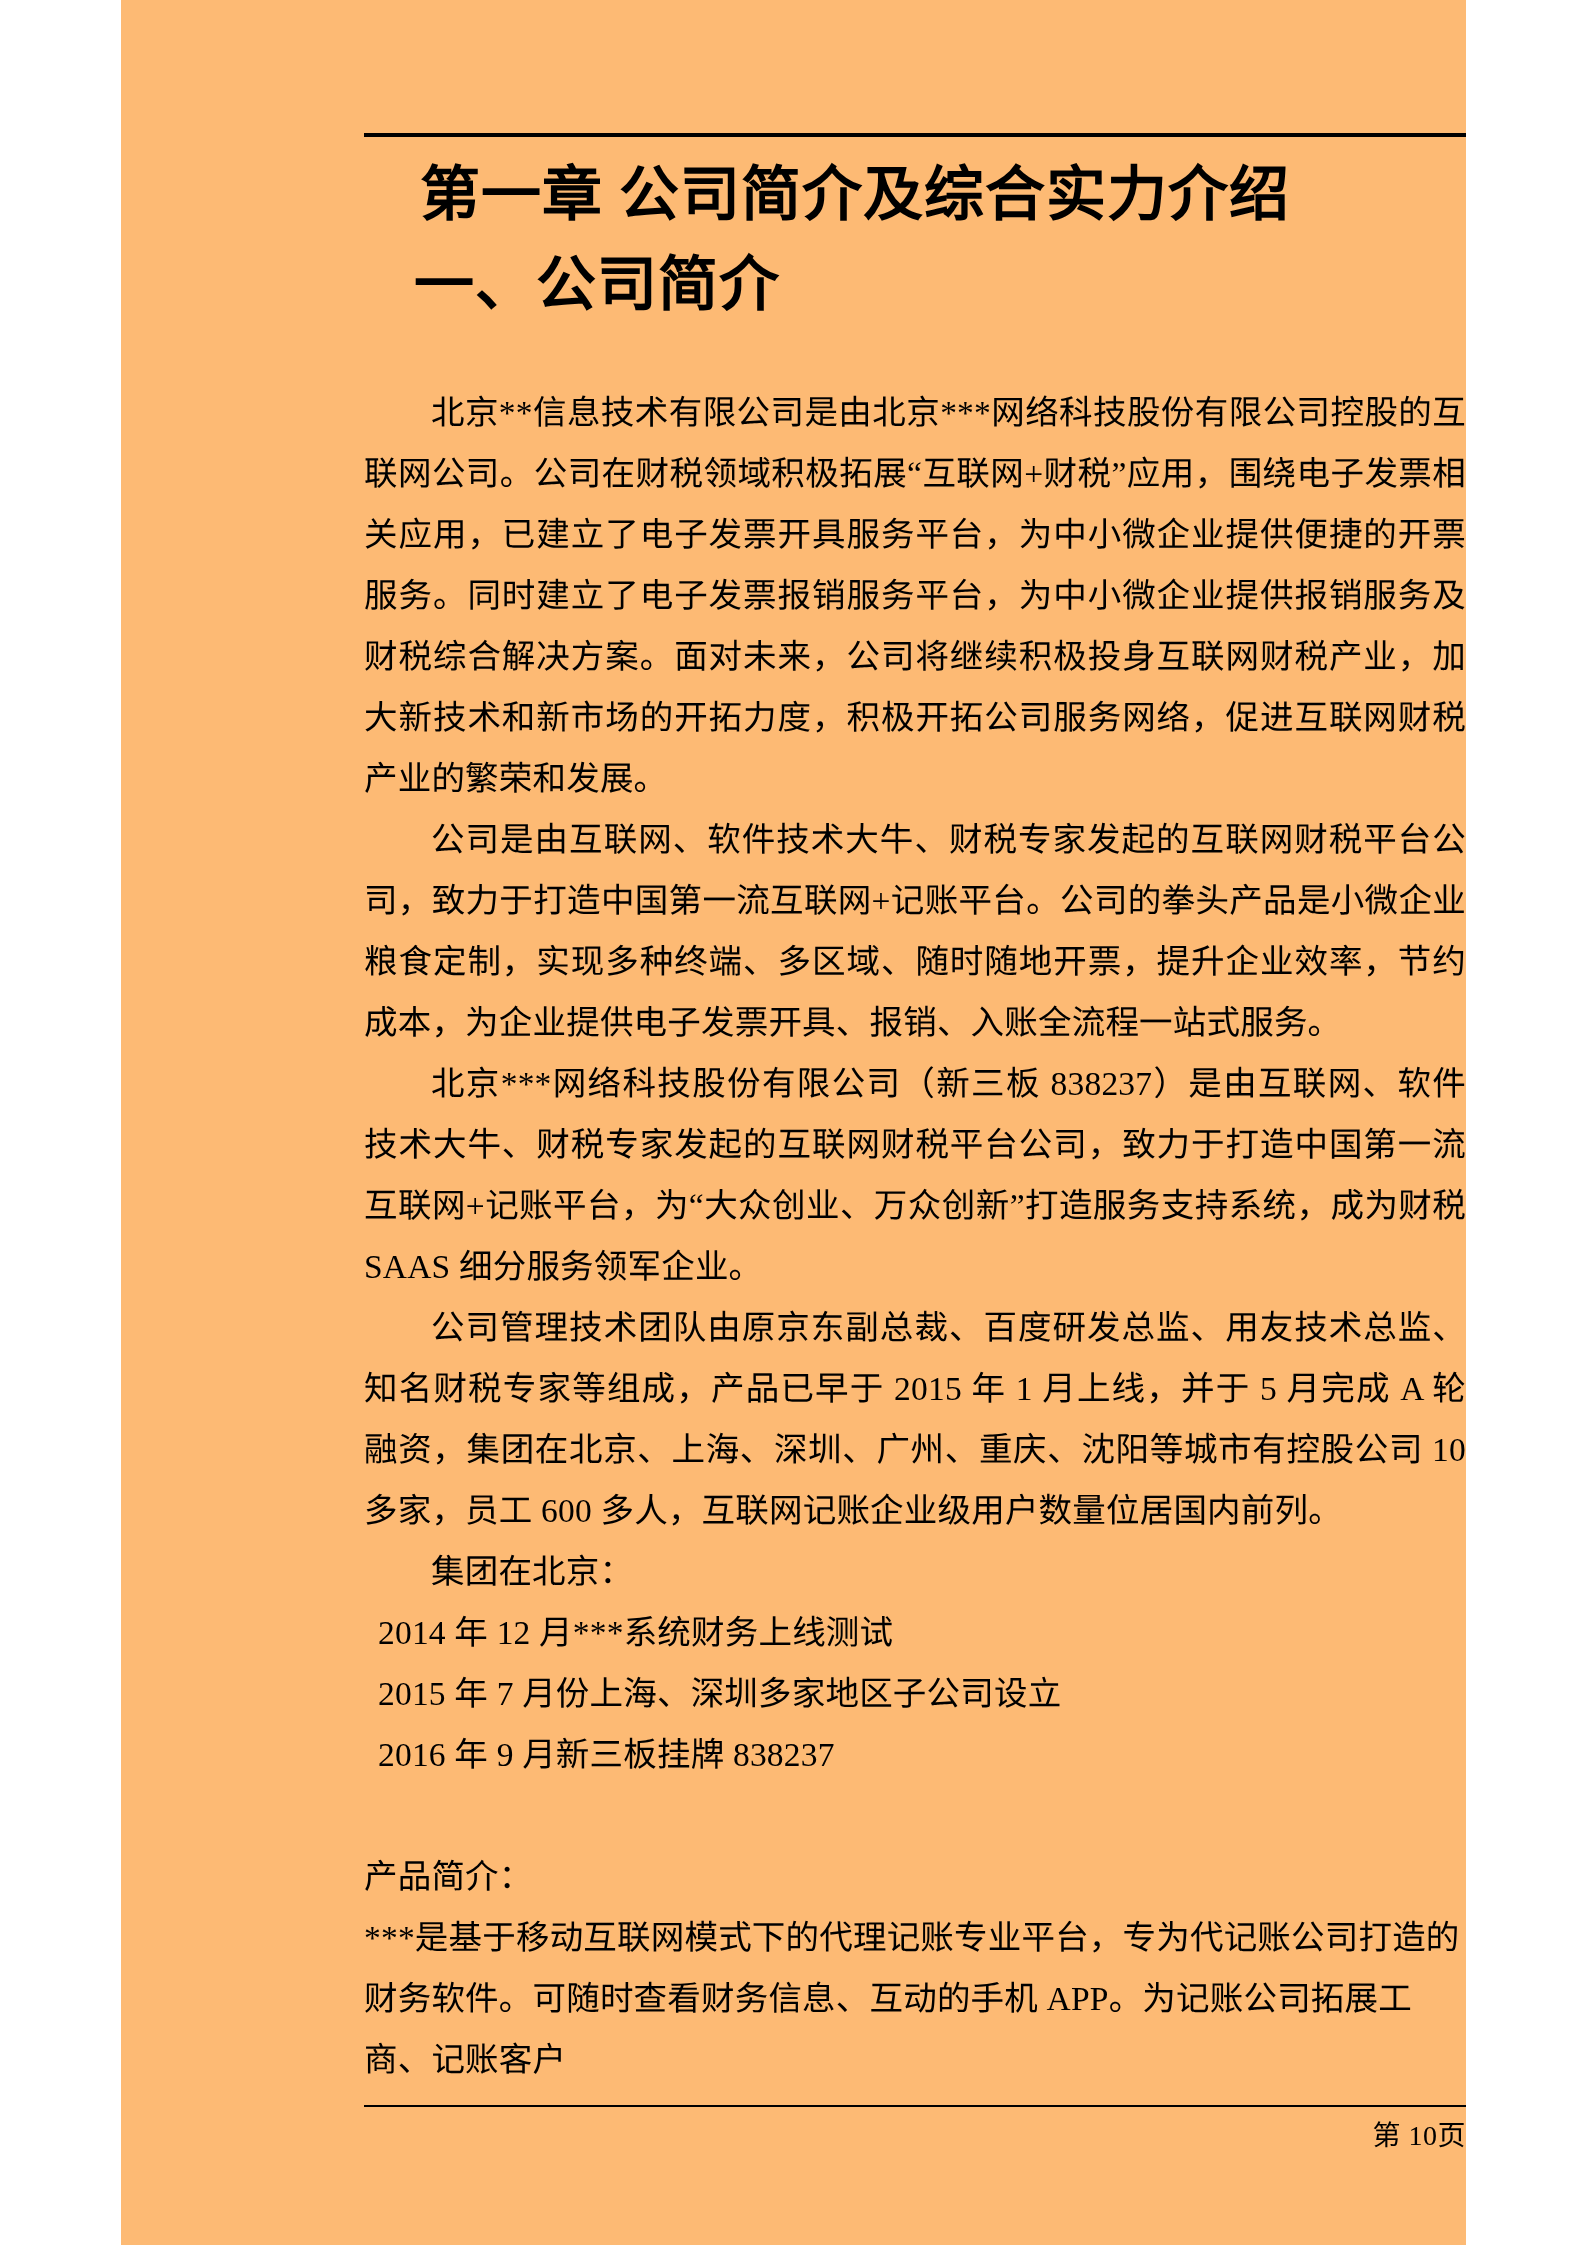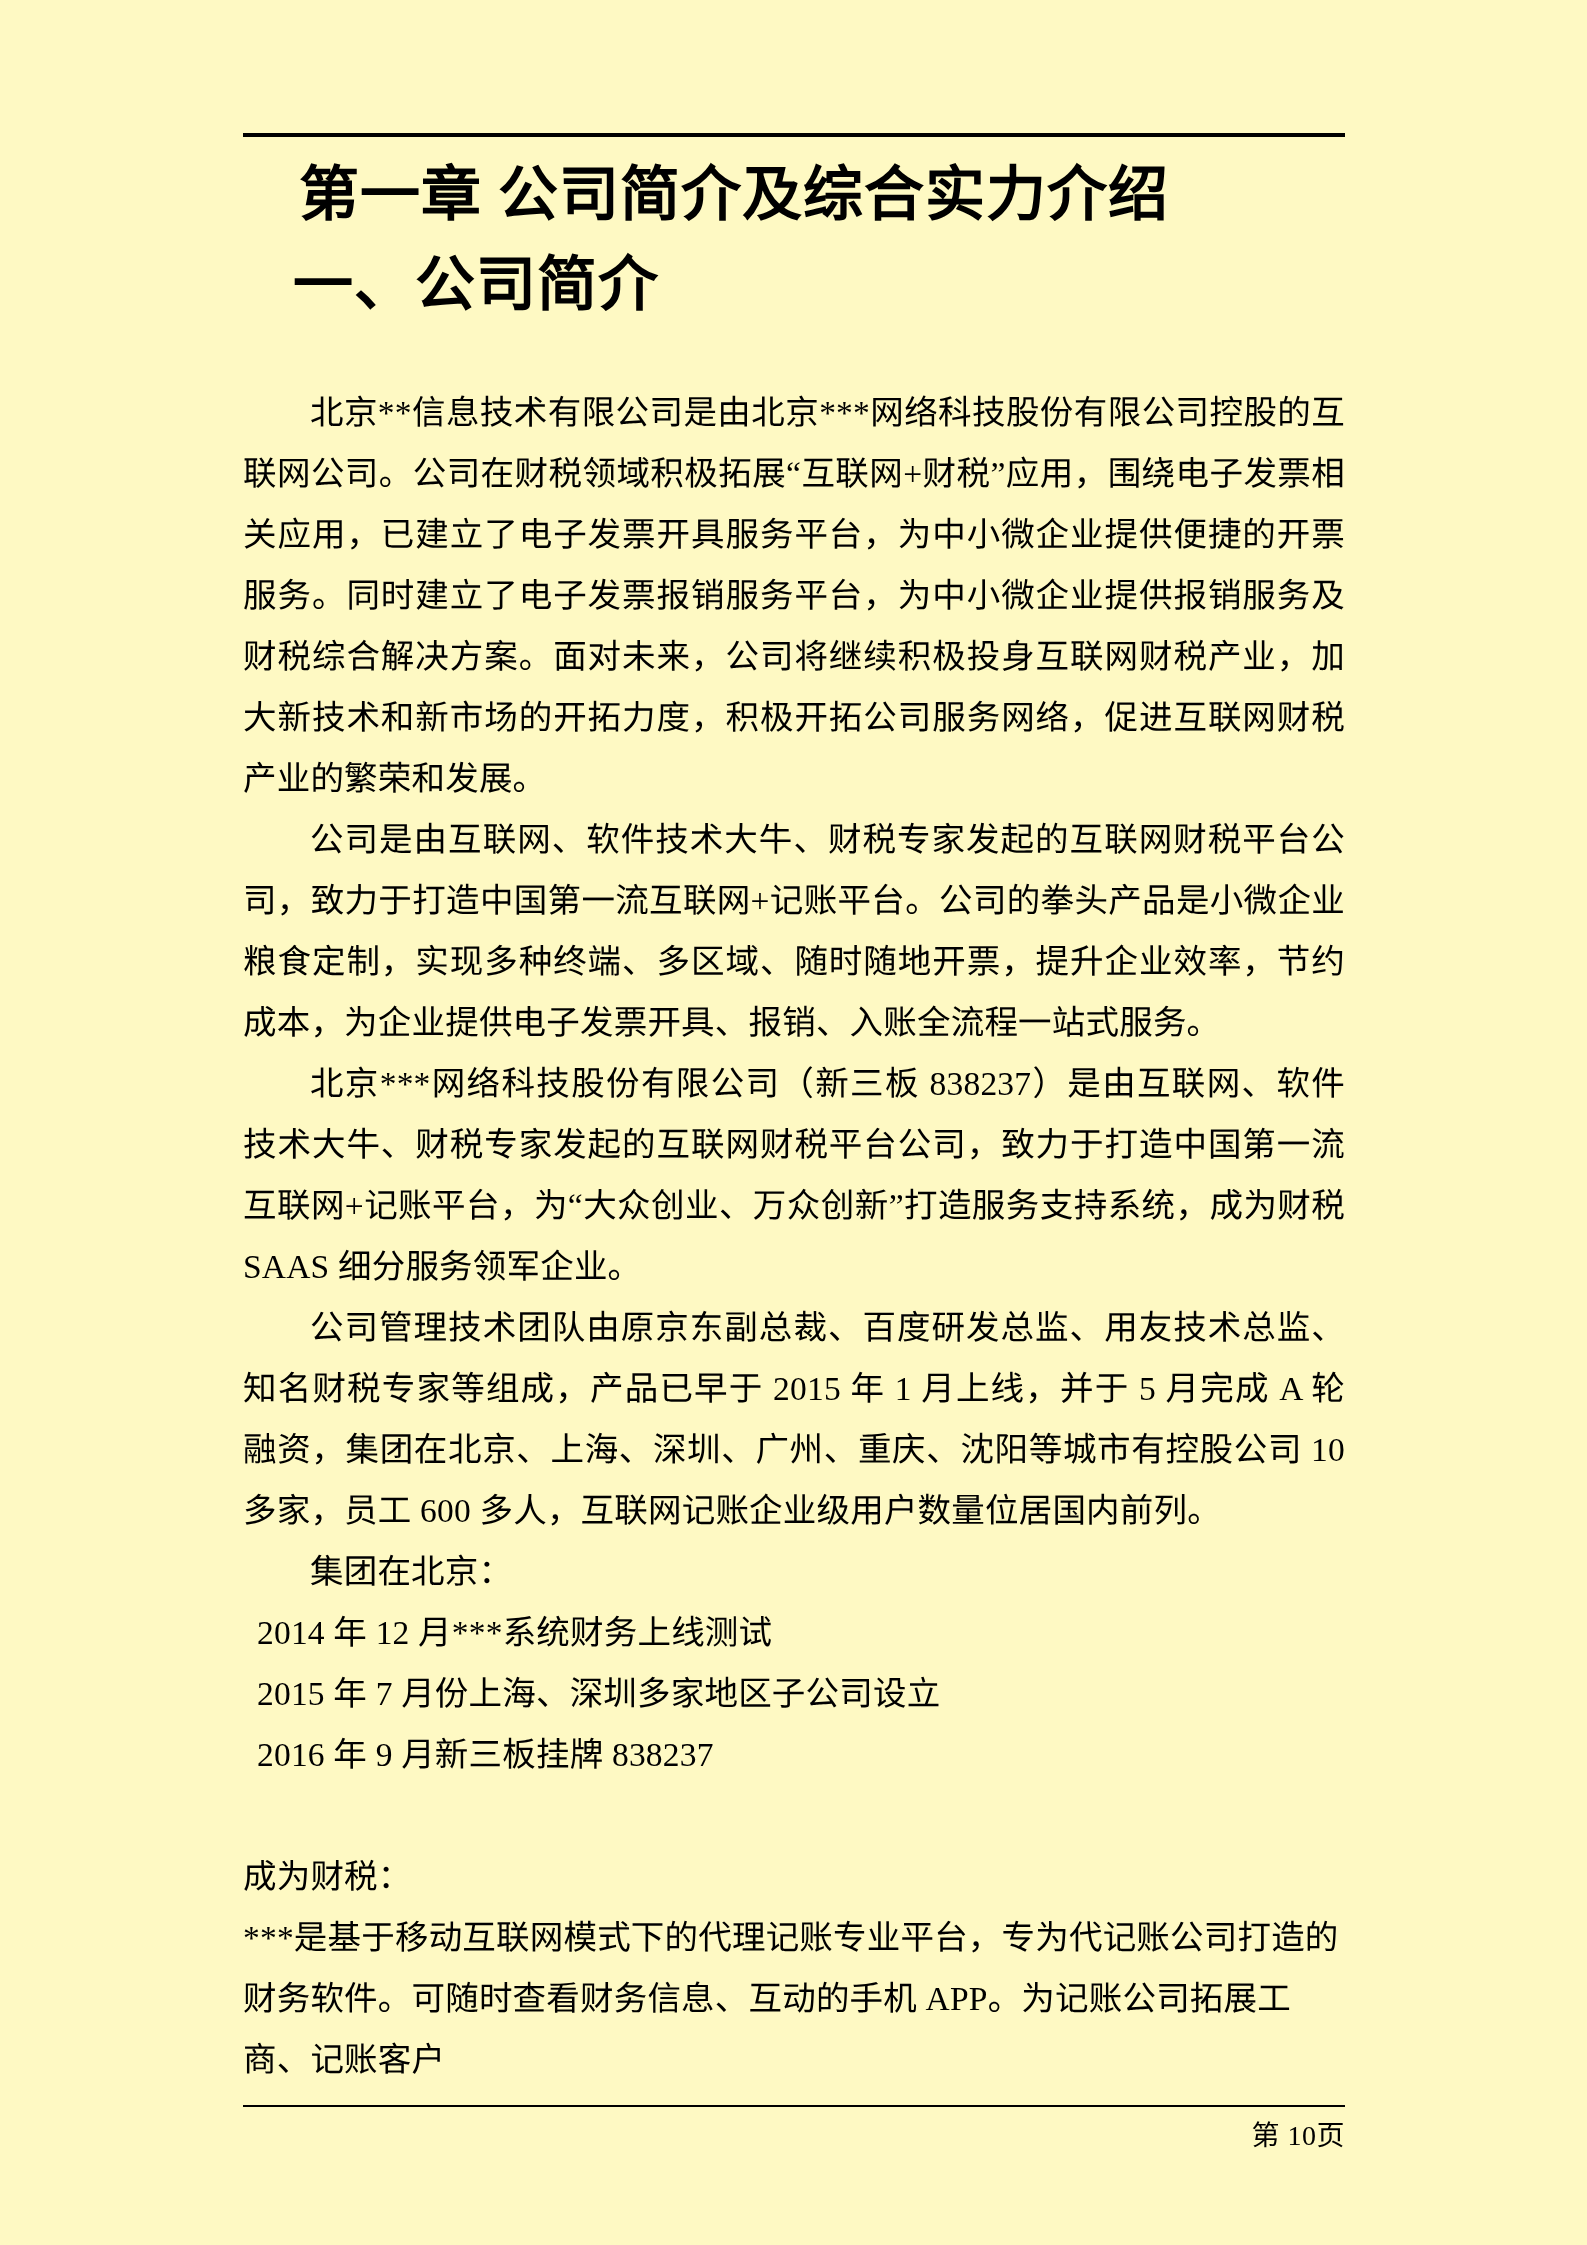--- a/index.html
+++ b/index.html
@@ -10,24 +10,24 @@
   }
 
   body {
     font-family: "Liberation Serif", "DejaVu Serif", serif;
     color: #000000;
     -webkit-font-smoothing: antialiased;
   }
 
   .page {
     position: relative;
-    width: 1587px;
+    width: 1345px;
     height: 2245px;
     margin: 0 auto;
-    background: #fef9c3;
+    background: #fdba74;
     box-sizing: border-box;
     overflow: hidden;
     font-family: Liberation Serif, serif;
   }
 
   
   .header-zone {
     position: absolute;
     left: 0;
     top: 0;
@@ -174,21 +174,21 @@
       <p class="para">集团在北京：</p>
 
       <ul class="history-list">
         <li>2014 年 12 月***系统财务上线测试</li>
         <li>2015 年 7 月份上海、深圳多家地区子公司设立</li>
         <li>2016 年 9 月新三板挂牌 838237</li>
       </ul>
 
       <div class="gap-line"></div>
 
-      <p class="flat">成为财税：</p>
+      <p class="flat">产品简介：</p>
 
       <p class="flat">***是基于移动互联网模式下的代理记账专业平台，专为代记账公司打造的财务软件。可随时查看财务信息、互动的手机 APP。为记账公司拓展工商、记账客户</p>
 
     </div>
   </div>
 
   <div class="footer-zone">
     <div class="footer-rule"></div>
     <div class="footer-page">第 10页</div>
   </div>

